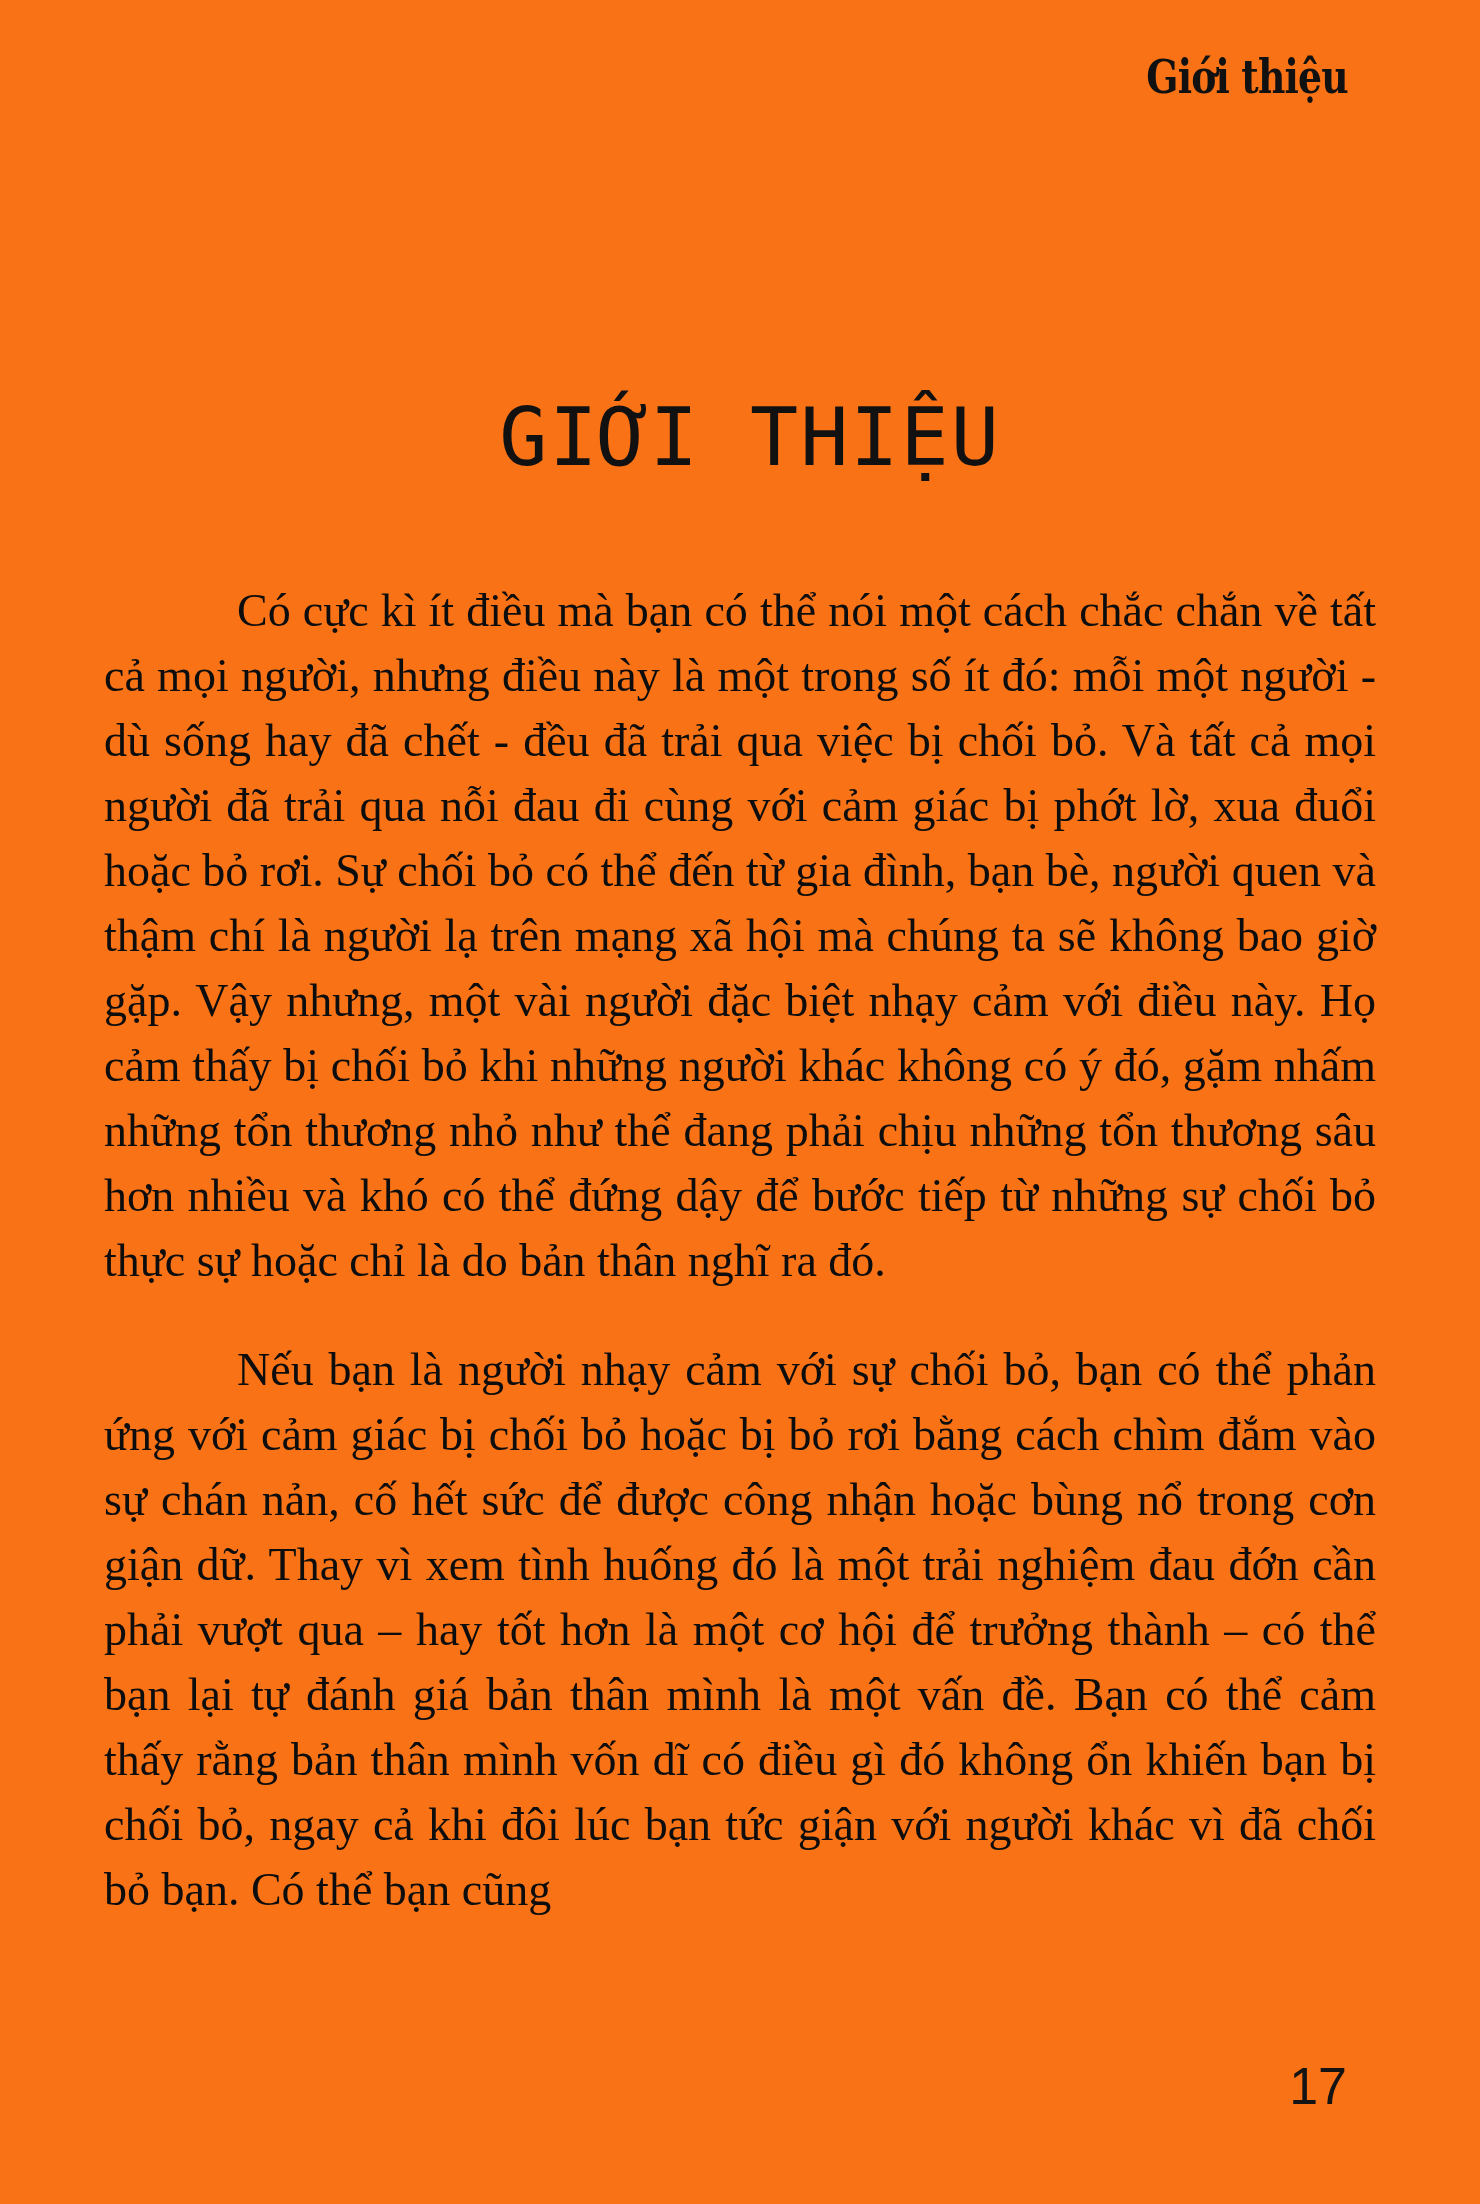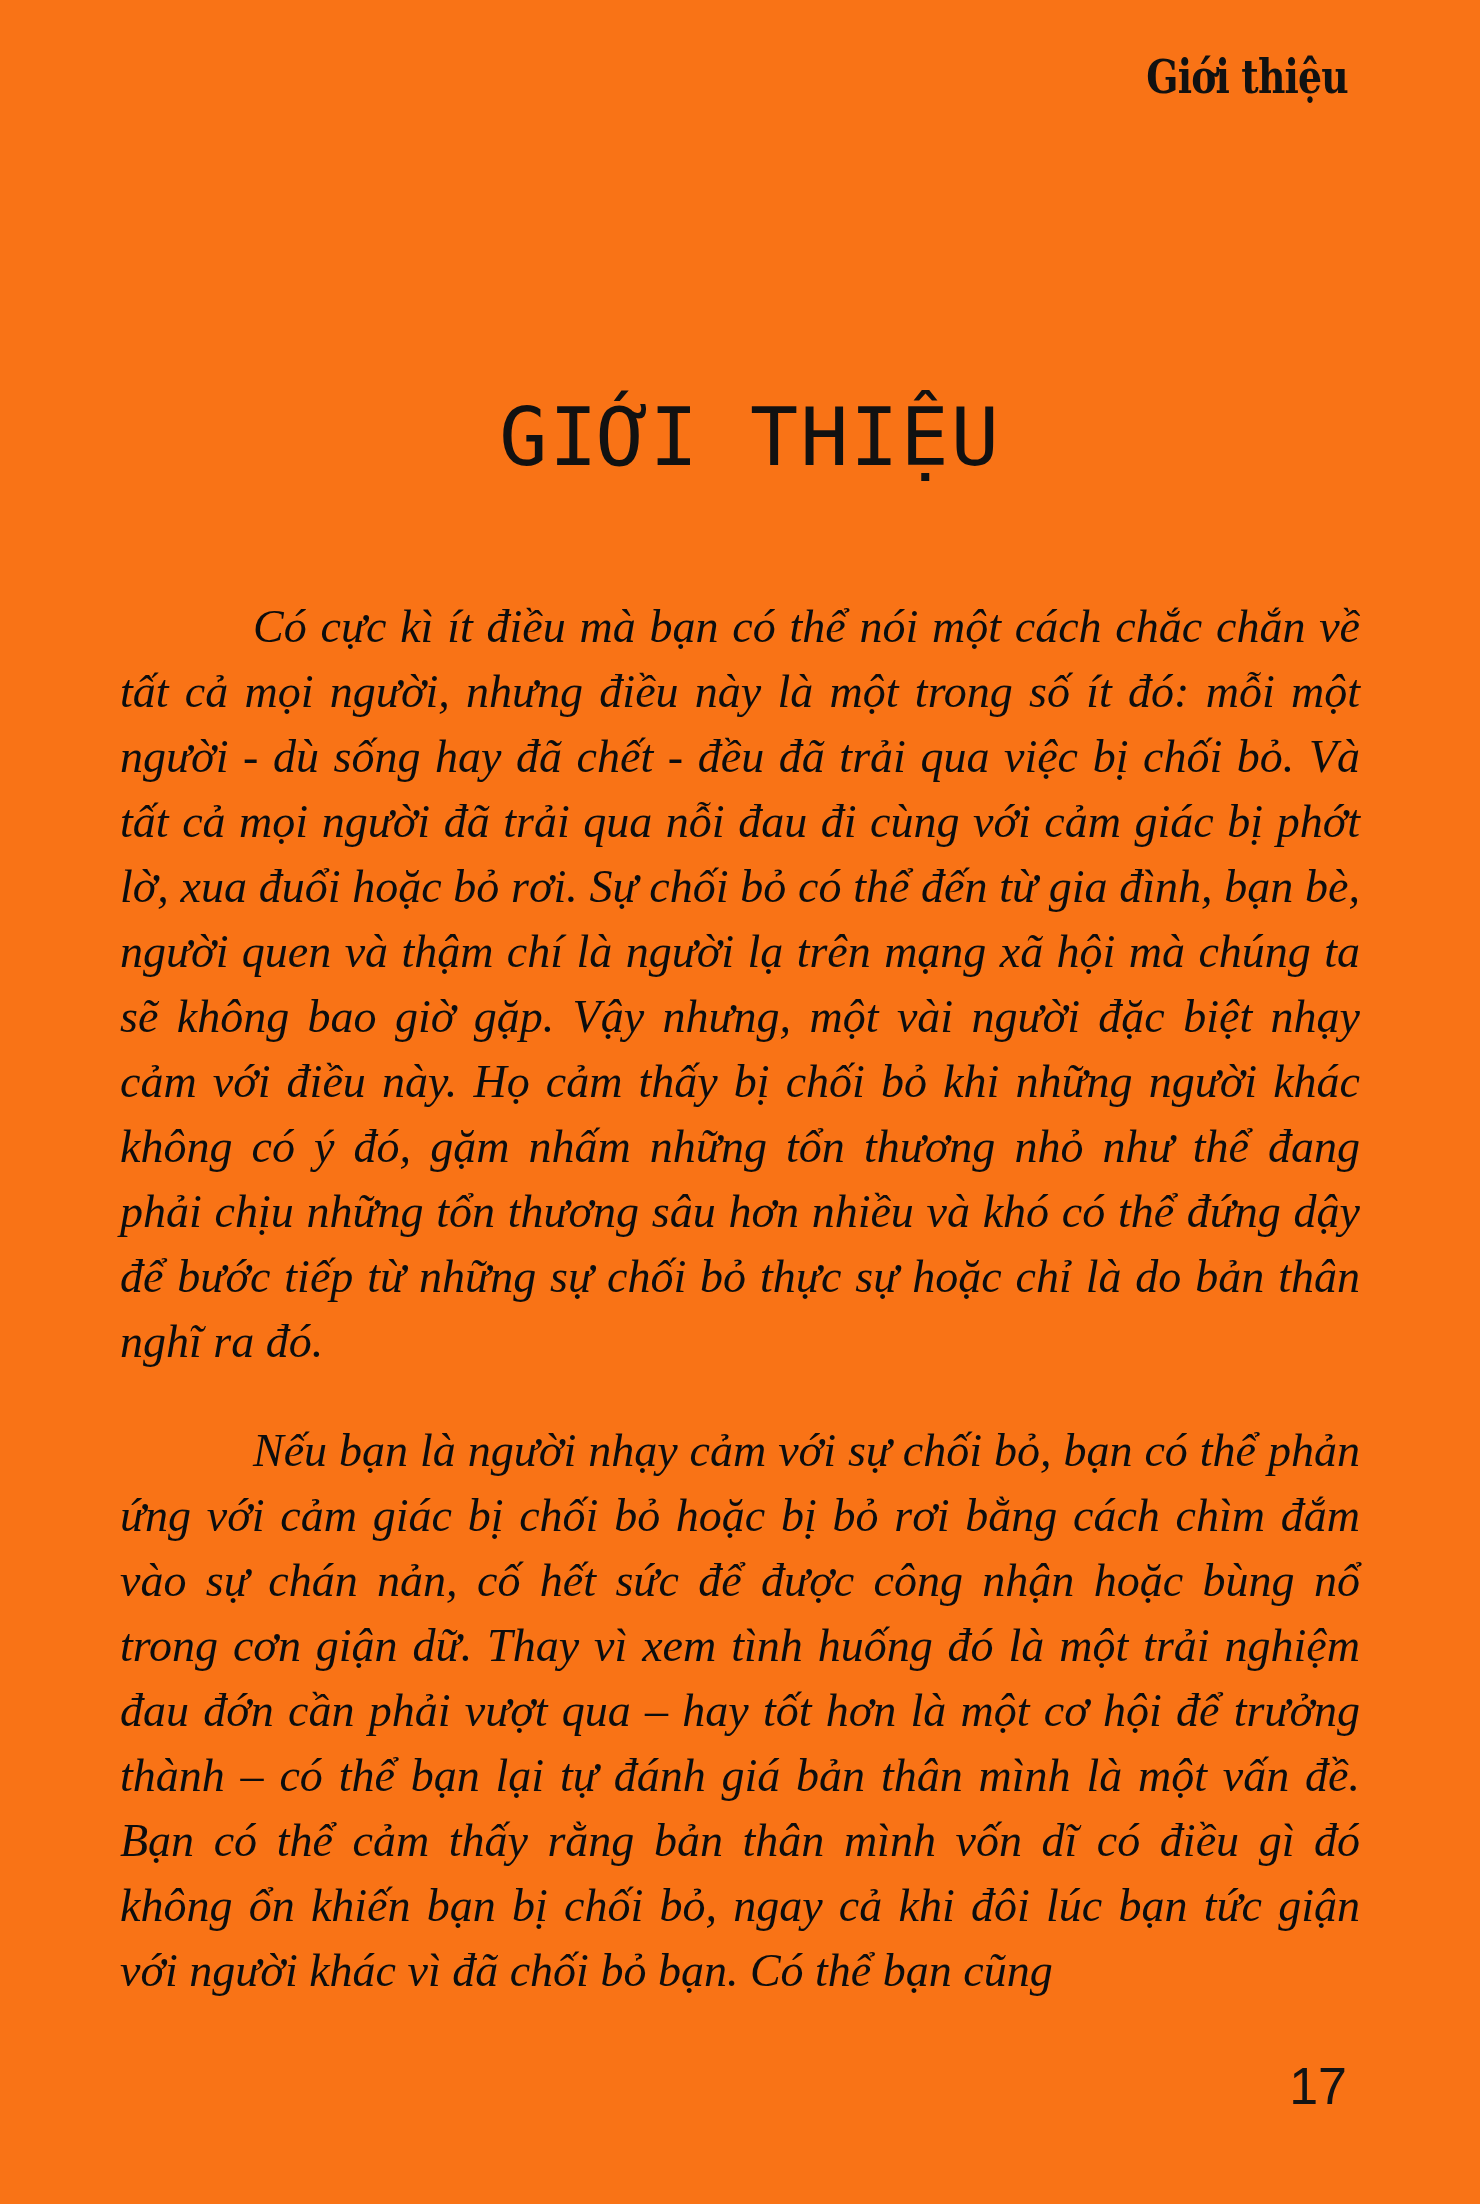--- a/index.html
+++ b/index.html
@@ -52,23 +52,22 @@
     left: 104px;
     width: 1272px;
     font-family: "Liberation Serif", "DejaVu Serif", serif;
     font-size: 46px;
     line-height: 65px;
     text-align: justify;
     text-align-last: left;
     color: #0d0d0d;
   }
   .body-text p {
-    margin: 16px;
+    margin: 0;
     text-indent: 133px;
-    font-style: italic;
   }
   .body-text p + p {
     margin-top: 44px;
   }
   .page-number {
     position: absolute;
     top: 2060px;
     right: 153px;
     font-family: "Liberation Sans", "DejaVu Sans", sans-serif;
     font-size: 52px;

